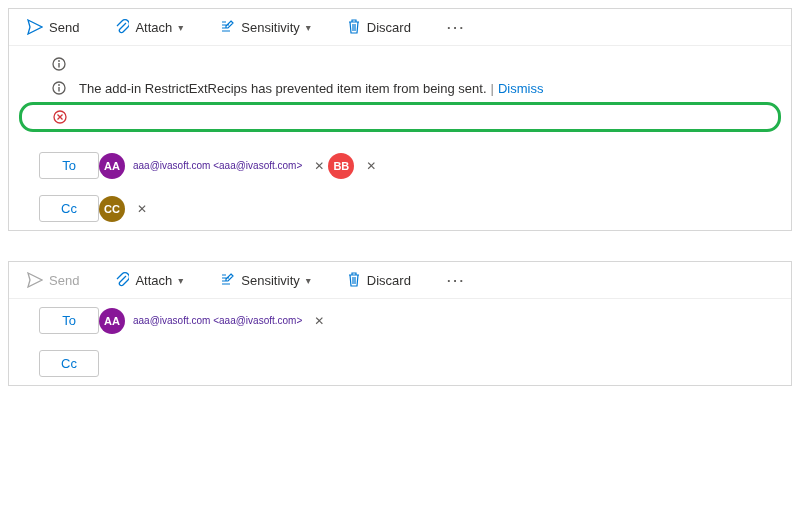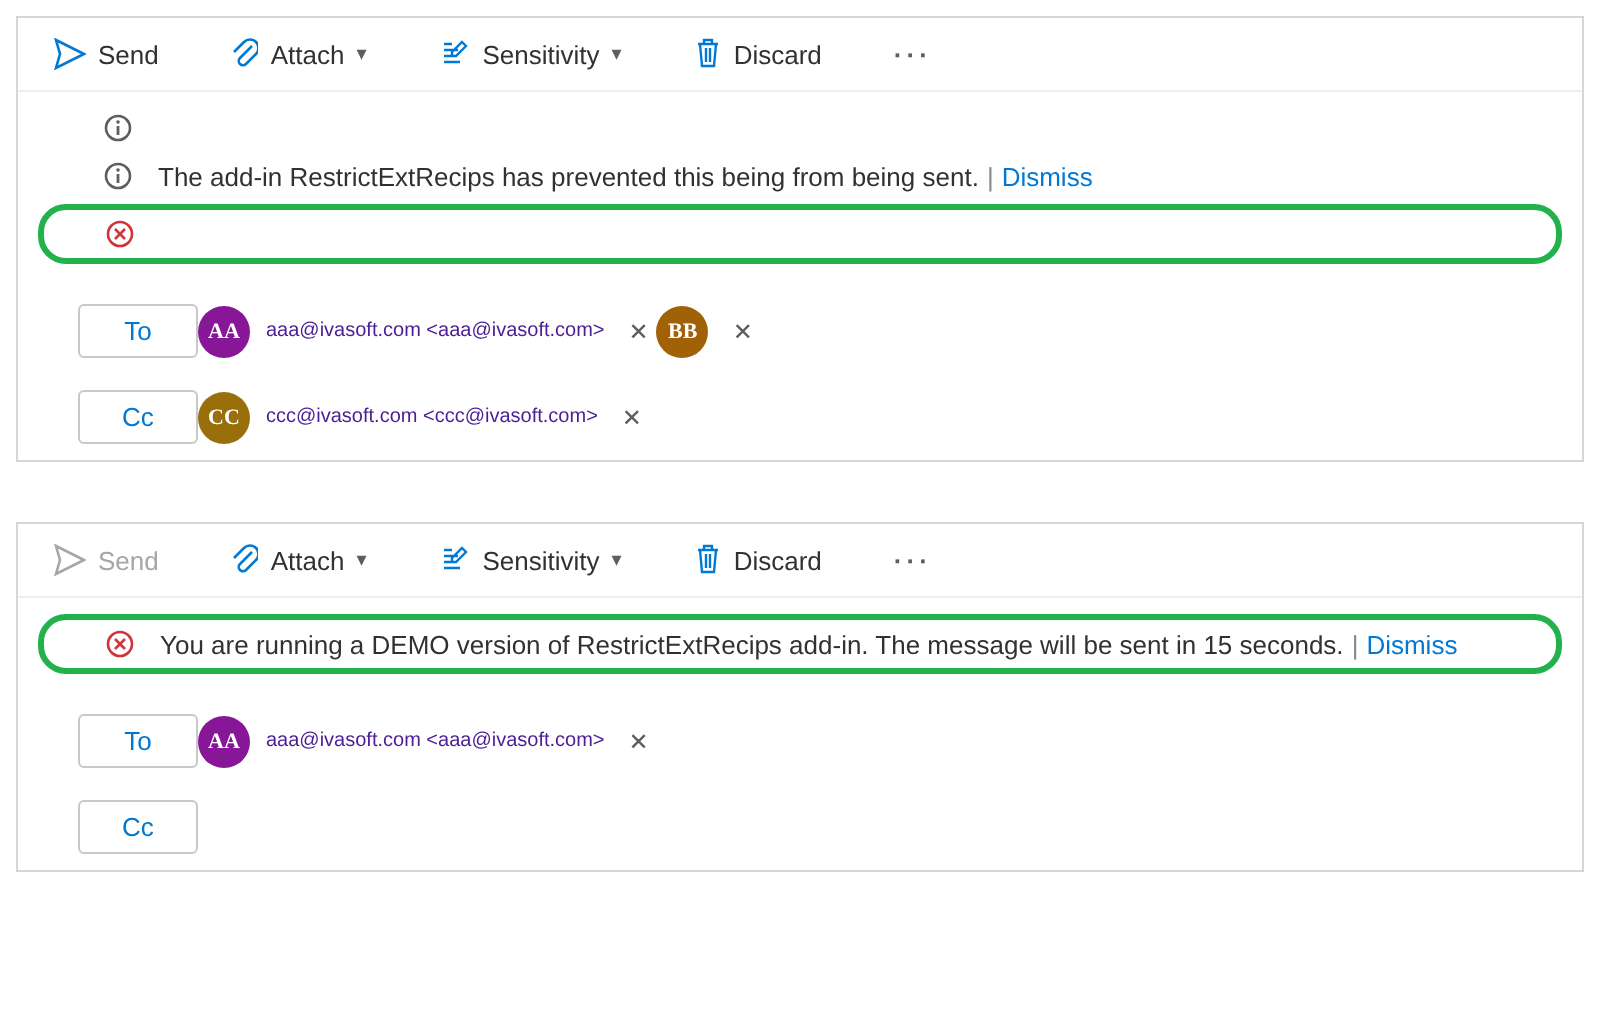--- a/index.html
+++ b/index.html
@@ -14,23 +14,23 @@
   .dots { color: #605e5c; padding: 4px 8px; cursor:pointer; letter-spacing: 2px; font-weight:bold;}
   .notices { padding: 6px 0 10px 0; }
   .notice { display: flex; align-items: center; gap: 12px; padding: 4px 16px 4px 42px; font-size: 13px; color: #323130; }
   .notice .ico { width: 16px; height: 16px; flex-shrink:0; display:flex; align-items:center; justify-content:center; }
   .notice a { color: #0078d4; text-decoration: none; cursor:pointer; }
   .sep { color: #888; margin: 0 4px; }
   .highlight { border: 3px solid #22b14c; border-radius: 14px; margin: 2px 10px; padding: 4px 6px 4px 30px !important; }
   .recip-row { display:flex; align-items:center; padding: 8px 16px 8px 30px; }
   .field-btn { border:1px solid #c8c8c8; color:#0078d4; border-radius:3px; padding: 5px 18px; font-size:13px; min-width:60px; text-align:center; cursor:pointer; background:#fff; }
   .chip { display:inline-flex; align-items:center; gap:8px; }
-  .avatar { width:26px; height:26px; border-radius:50%; color:#fff; font-size:11px; font-weight:600; display:flex; align-items:center; justify-content:center;font-family:Liberation Serif, serif; }
+  .avatar { width:26px; height:26px; border-radius:50%; color:#fff; font-size:11px; font-weight:600; display:flex; align-items:center; justify-content:center; }
   .av-purple { background:#881798; }
-  .av-teal { background:#a16207; }
+  .av-teal { background:#ef4444; }
   .av-olive { background:#986f0b; }
   .chip-text { color:#4c1d95; font-size:10px; }
   .chip-x { color:#605e5c; font-size:12px; cursor:pointer; padding: 0 4px; }
   svg { display:block; }
 </style>
 </head>
 <body>
 
 <div class="pane">
   <div class="toolbar">
@@ -74,21 +74,21 @@
         </span>
     </div>
     <div class="notice">
       <span class="ico">
           <svg width="14" height="14" viewBox="0 0 14 14">
             <circle cx="7" cy="7" r="6" fill="none" stroke="#605e5c" stroke-width="1.3"></circle>
             <circle cx="7" cy="4" r="0.9" fill="#605e5c"></circle>
             <rect x="6.3" y="6" width="1.4" height="4.5" fill="#605e5c"></rect>
           </svg>
         </span>
-      <span><span>The add-in RestrictExtRecips has prevented this being from being sent.</span><span class="sep">|</span><a>Dismiss</a></span>
+      <span><span>The add-in RestrictExtRecips has prevented item item from being sent.</span><span class="sep">|</span><a>Dismiss</a></span>
     </div>
     <div class="notice highlight">
       <span class="ico">
           <svg width="14" height="14" viewBox="0 0 14 14">
             <circle cx="7" cy="7" r="6" fill="none" stroke="#d13438" stroke-width="1.3"></circle>
             <path d="M4.5 4.5 L9.5 9.5 M9.5 4.5 L4.5 9.5" stroke="#d13438" stroke-width="1.3"></path>
           </svg>
         </span>
     </div>
   </div>
@@ -103,21 +103,20 @@
     <div class="chip">
       <div class="avatar av-teal">BB</div>
       <span class="chip-x">✕</span>
     </div>
   </div>
 
   <div class="recip-row">
     <div class="field-btn">Cc</div>
     <div class="chip">
       <div class="avatar av-olive">CC</div>
-      <span class="chip-text">ccc@ivasoft.com &lt;ccc@ivasoft.com&gt;</span>
       <span class="chip-x">✕</span>
     </div>
   </div>
 </div>
 
 <div class="pane">
   <div class="toolbar">
     <div class="tbtn disabled">
       <svg width="16" height="16" viewBox="0 0 16 16">
           <path d="M1 1 L15 8 L1 15 L3 8 Z" fill="none" stroke="#a6a6a6" stroke-width="1.3"></path>
@@ -140,31 +139,20 @@
     </div>
     <div class="tbtn">
       <svg width="14" height="16" viewBox="0 0 14 16">
           <path d="M2 3 h10 M5 3 V1 h4 V3 M3 3 l1 11 h6 l1 -11 M6 5 v7 M8 5 v7" fill="none" stroke="#0078d4" stroke-width="1.2"></path>
         </svg>
       <span class="lbl">Discard</span>
     </div>
     <div class="dots">···</div>
   </div>
 
-  <div class="notices">
-    <div class="notice highlight">
-      <span class="ico">
-          <svg width="14" height="14" viewBox="0 0 14 14">
-            <circle cx="7" cy="7" r="6" fill="none" stroke="#d13438" stroke-width="1.3"></circle>
-            <path d="M4.5 4.5 L9.5 9.5 M9.5 4.5 L4.5 9.5" stroke="#d13438" stroke-width="1.3"></path>
-          </svg>
-        </span>
-      <span><span>You are running a DEMO version of RestrictExtRecips add-in. The message will be sent in 15 seconds.</span><span class="sep">|</span><a>Dismiss</a></span>
-    </div>
-  </div>
 
   <div class="recip-row">
     <div class="field-btn">To</div>
     <div class="chip">
       <div class="avatar av-purple">AA</div>
       <span class="chip-text">aaa@ivasoft.com &lt;aaa@ivasoft.com&gt;</span>
       <span class="chip-x">✕</span>
     </div>
   </div>
 

